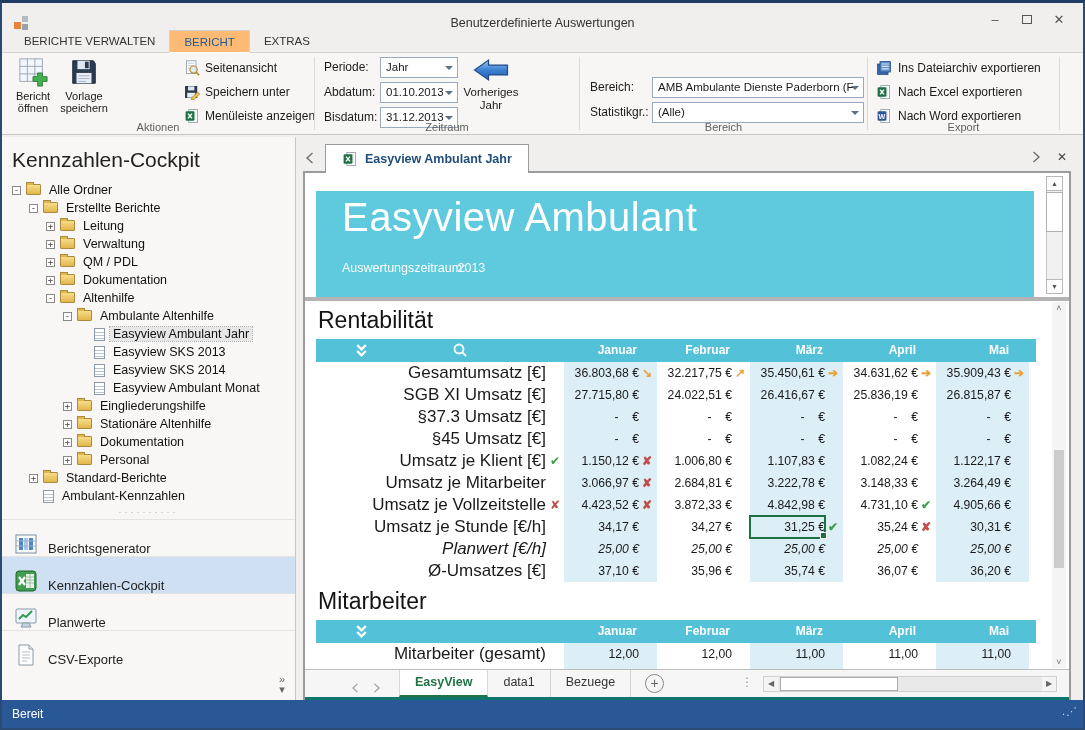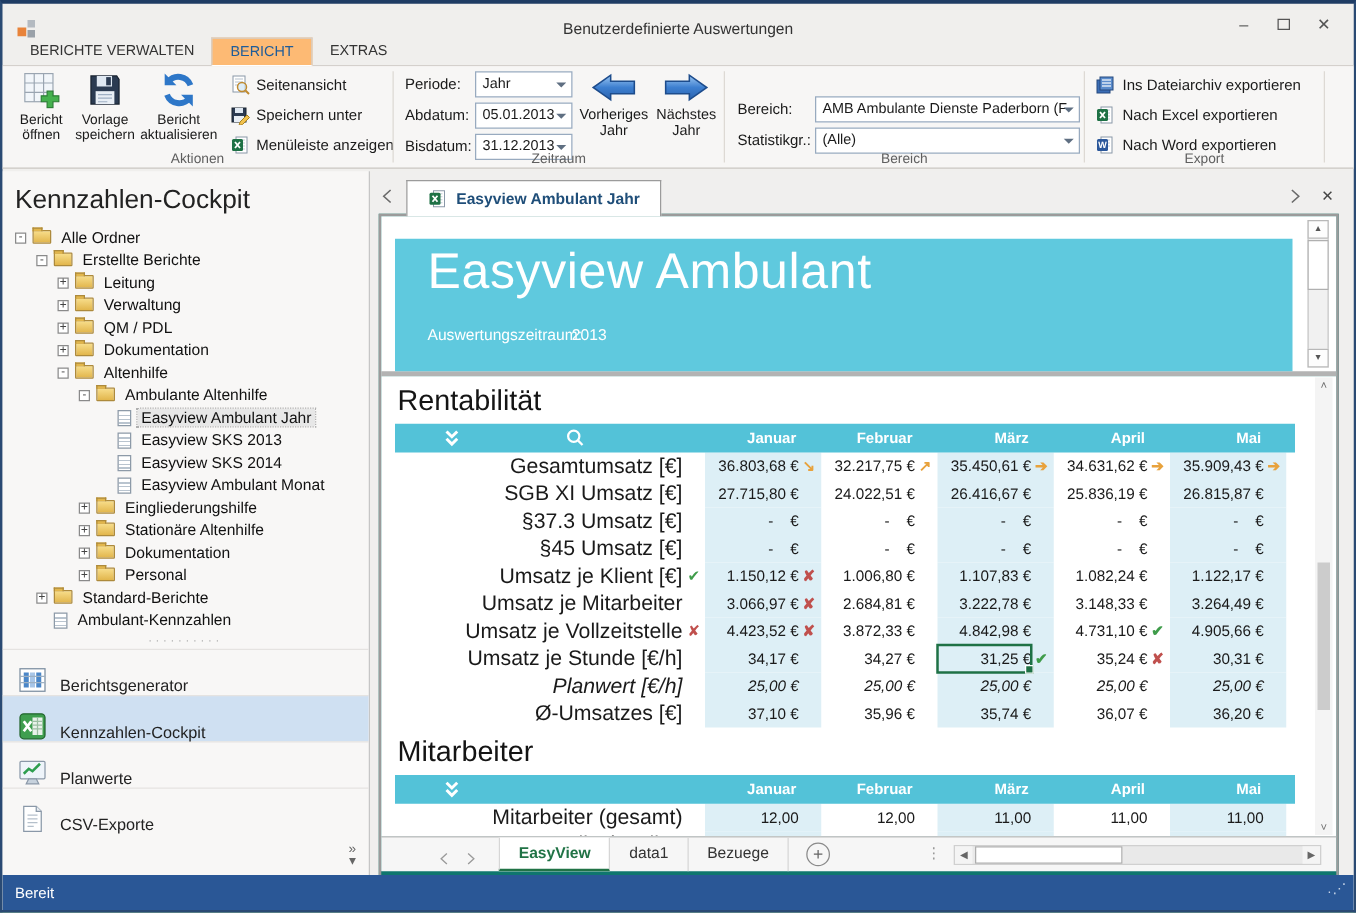--- a/index.html
+++ b/index.html
@@ -149,29 +149,20 @@
     <div class="bigbtn" style="left:56px;width:52px">
       <span class="bicon"><svg viewBox="0 0 32 32">
             <path d="M4 4h22l2 3v21H4z" fill="#2b3b52" stroke="#18222f"></path>
             <rect x="9" y="4" width="13" height="9" fill="#dfe8f2"></rect>
             <rect x="17" y="5" width="4" height="7" fill="#2b3b52"></rect>
             <rect x="8" y="17" width="16" height="11" fill="#e8eef5"></rect>
             <path d="M10 20h12M10 23h12M10 26h8" stroke="#9fb0c4" fill="none"></path>
           </svg></span>
       <span>Vorlage speichern</span>
     </div>
-    <div class="bigbtn" style="left:106px;width:70px">
-      <span class="bicon"><svg viewBox="0 0 32 32">
-            <path d="M26 12a11 11 0 0 0-19-3" fill="none" stroke="#2e77c8" stroke-width="5"></path>
-            <path d="M4 2v10h10z" fill="#2e77c8"></path>
-            <path d="M6 20a11 11 0 0 0 19 3" fill="none" stroke="#2e77c8" stroke-width="5"></path>
-            <path d="M28 30V20H18z" fill="#2e77c8"></path>
-          </svg></span>
-      <span>Bericht aktualisieren</span>
-    </div>
     <div class="smallbtn" style="top:5px">
       <span class="sicon"><svg viewBox="0 0 20 20">
             <rect x="3" y="1" width="12" height="16" fill="#fff" stroke="#8a98a8"></rect>
             <path d="M5 4h8M5 7h8M5 10h4" stroke="#b5c0cb" fill="none"></path>
             <circle cx="12" cy="12" r="4.5" fill="#cfe6f5" fill-opacity=".7" stroke="#c08a2e" stroke-width="1.5"></circle>
             <path d="M15.5 15.5L19 19" stroke="#c08a2e" stroke-width="2"></path>
           </svg></span>
       <span>Seitenansicht</span>
     </div>
     <div class="smallbtn" style="top:29px">
@@ -191,48 +182,35 @@
             <path d="M5 7l5 6M10 7l-5 6" stroke="#fff" stroke-width="1.8"></path>
           </svg></span>
       <span>Menüleiste anzeigen</span>
     </div>
     <div class="glabel" style="left:0;width:312px">Aktionen</div>
     <div class="gsep" style="left:312px"></div>
 
     <div class="flabel" style="left:322px;top:7px">Periode:</div>
     <div class="combo" style="left:378px;top:4px;width:78px"><span>Jahr</span></div>
     <div class="flabel" style="left:322px;top:32px">Abdatum:</div>
-    <div class="combo" style="left:378px;top:29px;width:78px"><span>05.01.2013</span></div>
+    <div class="combo" style="left:378px;top:29px;width:78px"><span>01.10.2013</span></div>
     <div class="flabel" style="left:322px;top:57px">Bisdatum:</div>
     <div class="combo" style="left:378px;top:54px;width:78px"><span>31.12.2013</span></div>
     <div class="yearbtn" style="left:460px">
       <span class="aicon"><svg viewBox="0 0 46 34">
             <defs>
               <linearGradient id="bag" x1="0" y1="0" x2="0" y2="1">
                 <stop offset="0" stop-color="#9cc7f2"></stop>
                 <stop offset=".5" stop-color="#3d7fd0"></stop>
                 <stop offset="1" stop-color="#2a62ad"></stop>
               </linearGradient>
             </defs>
             <path d="M20 5v6h23v12H20v6L3 17z" fill="url(#bag)" stroke="#1d4c8c" stroke-width="1.5"></path>
           </svg></span>
       <span>Vorheriges Jahr</span>
-    </div>
-    <div class="yearbtn" style="left:518px">
-      <span class="aicon flip"><svg viewBox="0 0 46 34">
-            <defs>
-              <linearGradient id="bag" x1="0" y1="0" x2="0" y2="1">
-                <stop offset="0" stop-color="#9cc7f2"></stop>
-                <stop offset=".5" stop-color="#3d7fd0"></stop>
-                <stop offset="1" stop-color="#2a62ad"></stop>
-              </linearGradient>
-            </defs>
-            <path d="M20 5v6h23v12H20v6L3 17z" fill="url(#bag)" stroke="#1d4c8c" stroke-width="1.5"></path>
-          </svg></span>
-      <span>Nächstes Jahr</span>
     </div>
     <div class="glabel" style="left:313px;width:264px">Zeitraum</div>
     <div class="gsep" style="left:577px"></div>
 
     <div class="flabel" style="left:588px;top:27px">Bereich:</div>
     <div class="combo" style="left:650px;top:24px;width:212px"><span>AMB  Ambulante Dienste Paderborn (F</span></div>
     <div class="flabel" style="left:588px;top:52px">Statistikgr.:</div>
     <div class="combo" style="left:650px;top:49px;width:212px"><span>(Alle)</span></div>
     <div class="glabel" style="left:578px;width:287px">Bereich</div>
     <div class="gsep" style="left:865px"></div>

